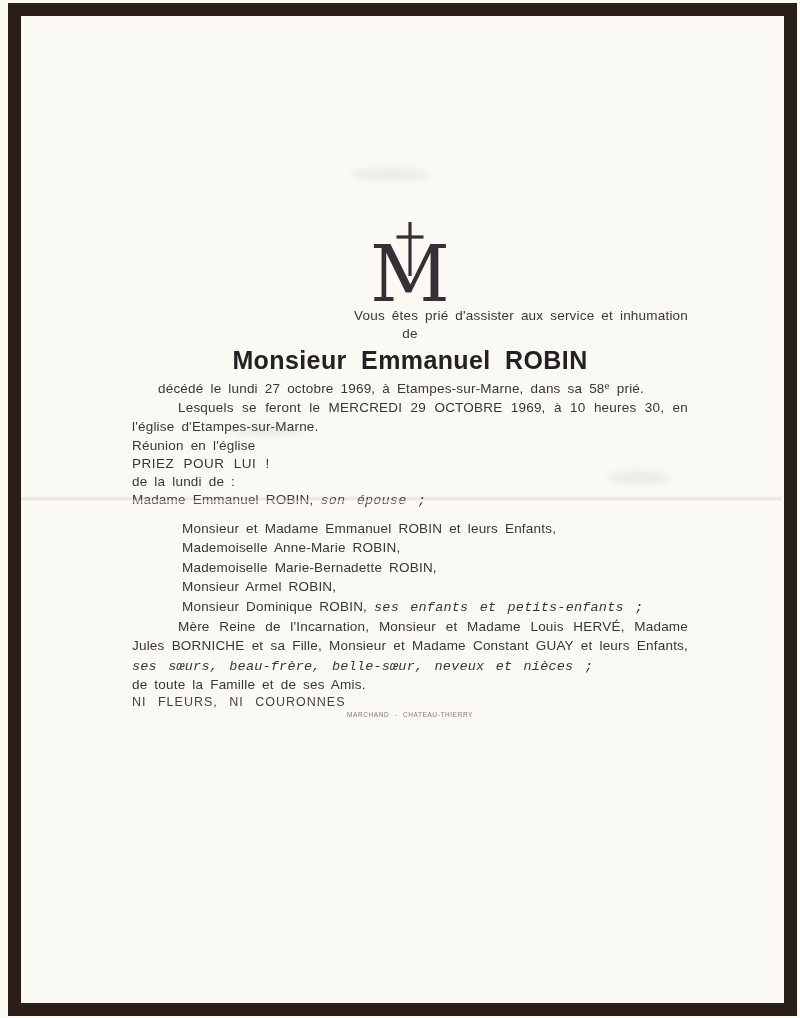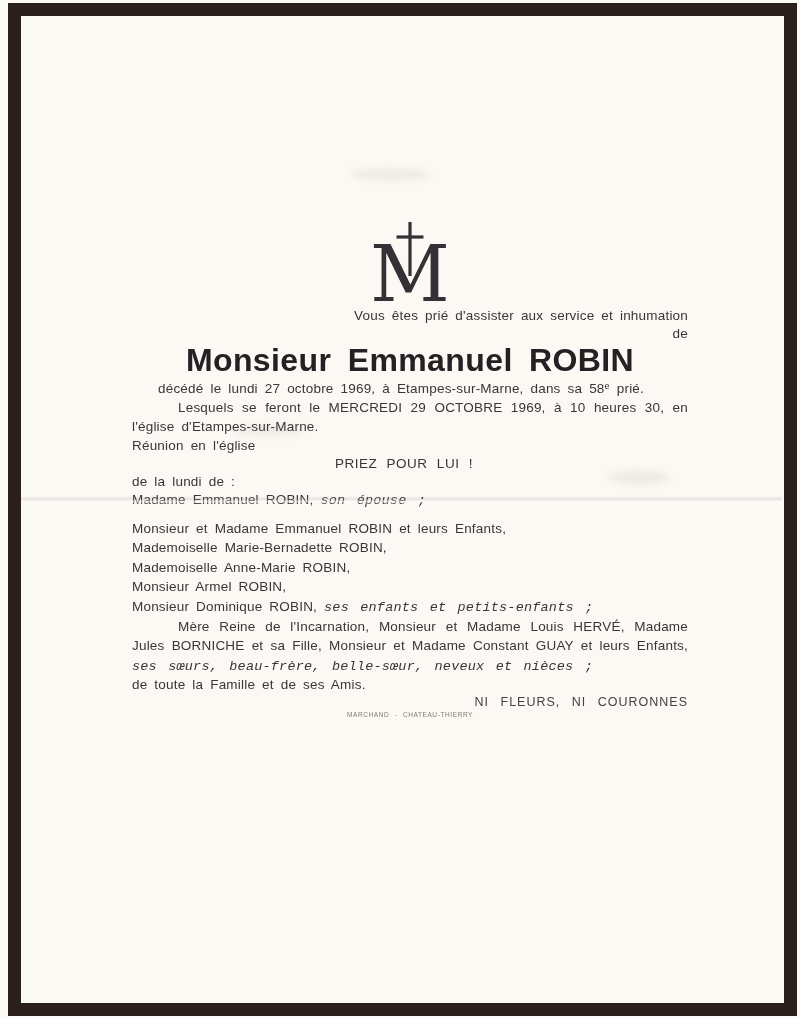--- a/index.html
+++ b/index.html
@@ -23,49 +23,49 @@
     position:absolute; left:132px; top:0; width:556px;
     font-size:13.5px; line-height:18px; word-spacing:3px;
     letter-spacing:0.2px;
   }
   .content p { margin:0; }
 
   .emblem { margin:215px auto 0; width:140px; height:92px; position:relative; }
   .emblem svg { display:block; }
 
   .intro1 { margin-top:74px; text-align:right; }
-  .intro2 { margin-top:4px; text-align:right; }
+  .intro2 { margin-top:4px; text-align:center; }
 
   .title {
     margin-top:37px; text-align:center;
-    font-size:32px; font-weight:bold; line-height:34px;
+    font-size:25px; font-weight:bold; line-height:34px;
     color:#242124; letter-spacing:0.4px; word-spacing:7px;
   }
 
   .death { margin-top:27px; text-indent:26px; }
   .sup { font-size:9px; vertical-align:4px; }
 
   .ceremony { margin-top:7px; text-indent:46px; text-align:justify; line-height:19.3px; }
 
   .reunion { margin-top:11px; margin-left:213px; }
 
-  .prayer { margin-top:9px; text-align:center; padding-right:12px; word-spacing:5px; letter-spacing:0.5px; }
+  .prayer { margin-top:9px; text-align:left; padding-right:12px; word-spacing:5px; letter-spacing:0.5px; }
 
   .onbehalf { margin-top:15px; margin-left:48px; }
 
   .spouse { margin-top:9px; margin-left:50px; }
 
-  .family { margin-top:10px; line-height:18.5px; }
+  .family { margin-top:10px; margin-left:50px; line-height:18.5px; }
 
   .relatives { margin-top:4px; text-indent:46px; text-align:justify; line-height:19.3px; }
 
   .closing { margin-top:2px; margin-left:48px; }
 
   .noflowers {
-    margin-top:17px; text-align:right;
+    margin-top:17px; text-align:left;
     font-size:12.5px; line-height:16px;
     letter-spacing:1px; word-spacing:7px; color:#454144;
   }
 
   .printer {
     margin-top:33px; text-align:center;
     font-size:6.5px; line-height:9px;
     letter-spacing:0.6px; color:#6a6560; opacity:0.85;
   }
 
@@ -129,25 +129,25 @@
       <span>Madame Emmanuel ROBIN,</span>
       <span class="italic">son épouse ;</span>
     </p>
 
     <div class="family">
       <p>
         <span>Monsieur et Madame Emmanuel ROBIN et leurs Enfants,</span>
         <span class="italic"></span>
       </p>
       <p>
-        <span>Mademoiselle Marie-Bernadette ROBIN,</span>
+        <span>Mademoiselle Anne-Marie ROBIN,</span>
         <span class="italic"></span>
       </p>
       <p>
-        <span>Mademoiselle Anne-Marie ROBIN,</span>
+        <span>Mademoiselle Marie-Bernadette ROBIN,</span>
         <span class="italic"></span>
       </p>
       <p>
         <span>Monsieur Armel ROBIN,</span>
         <span class="italic"></span>
       </p>
       <p>
         <span>Monsieur Dominique ROBIN,</span>
         <span class="italic">ses enfants et petits-enfants ;</span>
       </p>

